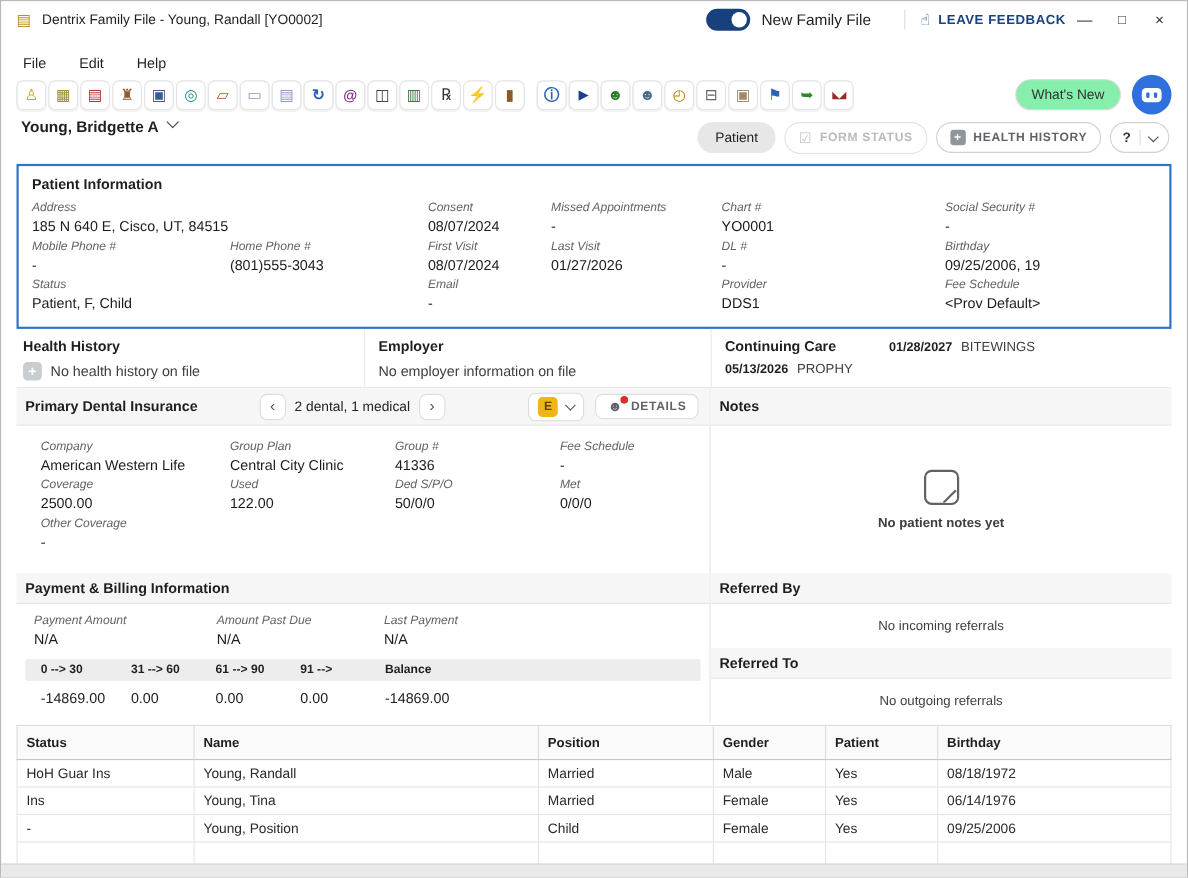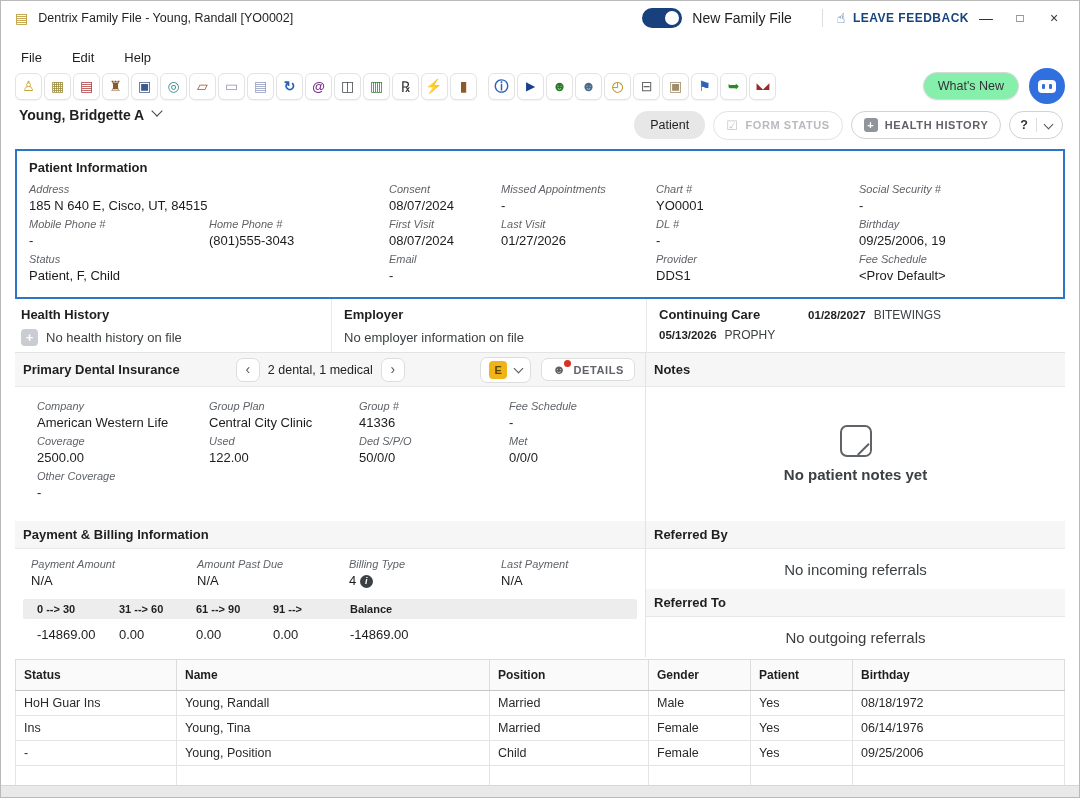--- a/index.html
+++ b/index.html
@@ -85,21 +85,21 @@
   .ebadge{width:18px;height:18px;border-radius:4px;background:#f0b419;color:#5a4500;font-weight:700;font-size:11px;display:flex;align-items:center;justify-content:center;}
   .details-btn{display:flex;align-items:center;gap:7px;background:#fff;border:1px solid #ddd;border-radius:7px;padding:4px 10px;font-size:11px;font-weight:700;letter-spacing:.6px;color:#5f6368;cursor:pointer;}
   .det-ic{position:relative;font-size:13px;color:#5f6368;line-height:1;}
   .reddot{position:absolute;top:-3px;right:-4px;width:7px;height:7px;background:#d93025;border-radius:50%;}
   .sec-ins{height:168px;box-sizing:border-box;}
   .ins-grid{display:grid;grid-template-columns:172px 150px 150px 1fr;row-gap:5px;padding:13px 0 0 22px;}
   .sec-notes{height:168px;box-sizing:border-box;}
   .notes-body{height:134px;display:flex;flex-direction:column;align-items:center;justify-content:center;gap:9px;}
   .note-icon{width:28px;height:28px;border:2px solid #5f6368;border-radius:7px;position:relative;background:#fff;overflow:hidden;}
   .note-icon::before{content:"";position:absolute;right:-8px;bottom:-8px;width:16px;height:16px;background:#fff;border-left:2px solid #5f6368;transform:rotate(45deg);}
-  .empty-text{font-size:15px;color:#3c4043;font-weight:600;}
+  .empty-text{font-size:12px;color:#3c4043;font-weight:600;}
   .empty-text.lite{font-weight:400;}
 
   .bill-grid{display:grid;grid-template-columns:166px 152px 152px 1fr;padding:9px 0 0 16px;}
   .aging-head{margin:11px 8px 0;background:#ededed;border-radius:2px;display:grid;grid-template-columns:82px 77px 77px 77px 1fr;padding:4px 0 4px 14px;font-size:11px;font-weight:700;color:#1f1f1f;}
   .aging-vals{display:grid;grid-template-columns:82px 77px 77px 77px 1fr;padding:8px 0 0 22px;font-size:13px;color:#1c1c1c;margin-right:8px;}
   .ref-body{height:40px;display:flex;align-items:center;justify-content:center;}
 
   
   table.family{border-collapse:collapse;width:calc(100% - 28px);margin:2px 14px 0;border:1px solid #cfcfcf;}
   table.family th{background:#fafafa;border:1px solid #dcdcdc;border-bottom:1px solid #c6c6c6;font-size:12px;font-weight:700;text-align:left;padding:8px 8px;}
@@ -415,24 +415,20 @@
             <span class="sec-title">Payment &amp; Billing Information</span>
           </div>
           <div class="bill-grid">
             <div class="fld">
               <div class="lbl">Payment Amount</div>
               <div class="val">N/A</div>
             </div>
             <div class="fld">
               <div class="lbl">Amount Past Due</div>
               <div class="val">N/A</div>
-            </div>
-            <div class="fld">
-              <div class="lbl">Billing Type</div>
-              <div class="val"><span>4</span> <span style="display:inline-flex;width:13px;height:13px;border-radius:50%;background:#3c4043;color:#fff;font-size:9px;font-style:italic;font-weight:700;align-items:center;justify-content:center;vertical-align:1px;">i</span></div>
             </div>
             <div class="fld">
               <div class="lbl">Last Payment</div>
               <div class="val">N/A</div>
             </div>
           </div>
           <div class="aging-head">
             <span>0 --&gt; 30</span>
             <span>31 --&gt; 60</span>
             <span>61 --&gt; 90</span>

